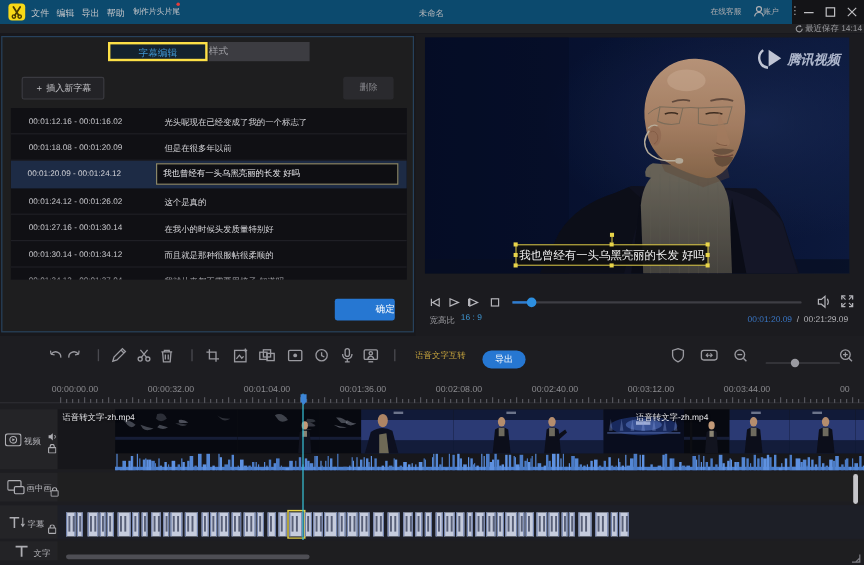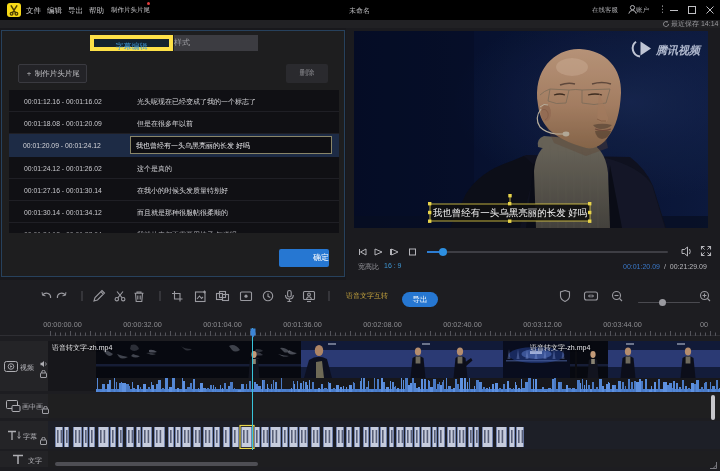--- a/index.html
+++ b/index.html
@@ -2,21 +2,21 @@
 <html><head><meta charset="utf-8">
 <style>
   * { margin:0; padding:0; box-sizing:border-box; }
   html,body { width:720px; height:471px; overflow:hidden; background:#1c1c20;
     font-family:"Liberation Sans", sans-serif; }
   .abs { position:absolute; }
 </style></head>
 <body>
 <div class="abs" style="left:0;top:0;width:720px;height:471px;background:#141417">
 
-<div class="abs" style="left:0;top:0;width:720px;height:20px;background:#000000;color:#c6c6c9;font-size:7.5px;white-space:nowrap">
+<div class="abs" style="left:0;top:0;width:660px;height:20px;background:#0c4a6e;color:#c6c6c9;font-size:7.5px;white-space:nowrap">
   <div class="abs" style="left:7px;top:3px;width:14px;height:14px;background:#f7d917;border-radius:3px">
     <svg width="14" height="14" viewBox="0 0 14 14">
           <path d="M4.2 2.8 L8.6 9.8 M9.8 2.8 L5.4 9.8" stroke="#4a3b00" stroke-width="1.5" fill="none" stroke-linecap="round"></path>
           <circle cx="4.6" cy="10.8" r="1.4" fill="none" stroke="#4a3b00" stroke-width="1.2"></circle>
           <circle cx="9.4" cy="10.8" r="1.4" fill="none" stroke="#4a3b00" stroke-width="1.2"></circle>
         </svg>
   </div>
   <span class="abs" style="left:26px;top:6px">文件</span>
   <span class="abs" style="left:47px;top:6px">编辑</span>
   <span class="abs" style="left:68px;top:6px">导出</span>
@@ -47,24 +47,24 @@
         <path d="M6.5 4 A2.5 2.5 0 1 1 5.4 2" fill="none" stroke="#9a9a9e" stroke-width="0.9"></path>
         <path d="M5 0.8 L6 2.2 L4.3 2.6 Z" fill="#9a9a9e"></path>
       </svg>
   <span class="abs" style="left:671px;top:-1.5px;font-size:7px;color:#9a9a9e">最近保存 14:14</span>
 </div>
 
 <div class="abs" style="left:0;top:28px;width:720px;height:252px;background:#18181c">
 
   <div class="abs" style="left:1px;top:2px;width:344px;height:247px;background:#1e1e1f;border:1px solid #27415c">
 
-    <div class="abs" style="left:88px;top:4px;width:83px;height:16px;background:#14222e;border:4px solid #fde047;color:#3f96d2;font-size:8px;text-align:center;line-height:15px">字幕编辑</div>
+    <div class="abs" style="left:88px;top:4px;width:83px;height:16px;background:#14222e;border:2px solid #fde047;color:#3f96d2;font-size:8px;text-align:center;line-height:15px">字幕编辑</div>
     <div class="abs" style="left:172px;top:4px;width:84px;height:16px;background:#3c3c41;color:#9d9da2;font-size:8px;text-align:left;line-height:15px">样式</div>
 
-    <div class="abs" style="left:16px;top:33px;width:69px;height:19px;background:#232327;border:1px solid #3a3a40;border-radius:2px;color:#c2c2c6;font-size:7.5px;text-align:center;line-height:18px">＋ 制作片头片尾</div>
+    <div class="abs" style="left:16px;top:33px;width:69px;height:19px;background:#232327;border:1px solid #3a3a40;border-radius:2px;color:#c2c2c6;font-size:7.5px;text-align:center;line-height:18px">＋ 插入新字幕</div>
     <div class="abs" style="left:284px;top:33px;width:42px;height:19px;background:#2a2a2e;border-radius:2px;color:#85858a;font-size:7.5px;text-align:center;line-height:18px">删除</div>
 
     <div class="abs" style="left:7px;top:59px;width:330px;height:143px;overflow:hidden;background:#101014">
 
       <div class="abs" style="left:0;top:0;width:330px;height:22px;border-bottom:1px solid #1f1f25;color:#c9c9ce;font-size:6.8px">
             <span class="abs" style="left:15px;top:7.5px">00:01:12.16 - 00:01:16.02</span>
             <span class="abs" style="left:128px;top:7px;color:#d6d6da;font-size:7px">光头呢现在已经变成了我的一个标志了</span>
           </div>
       <div class="abs" style="left:0;top:22px;width:330px;height:22px;border-bottom:1px solid #1f1f25;color:#c9c9ce;font-size:6.8px">
             <span class="abs" style="left:15px;top:7.5px">00:01:18.08 - 00:01:20.09</span>

